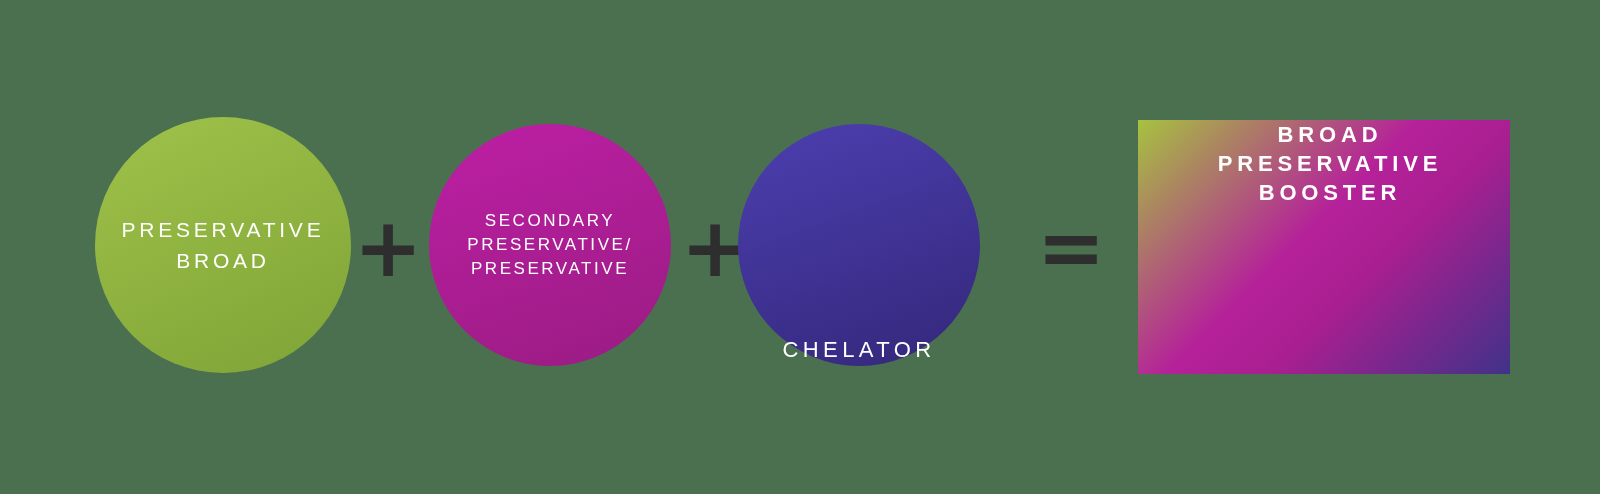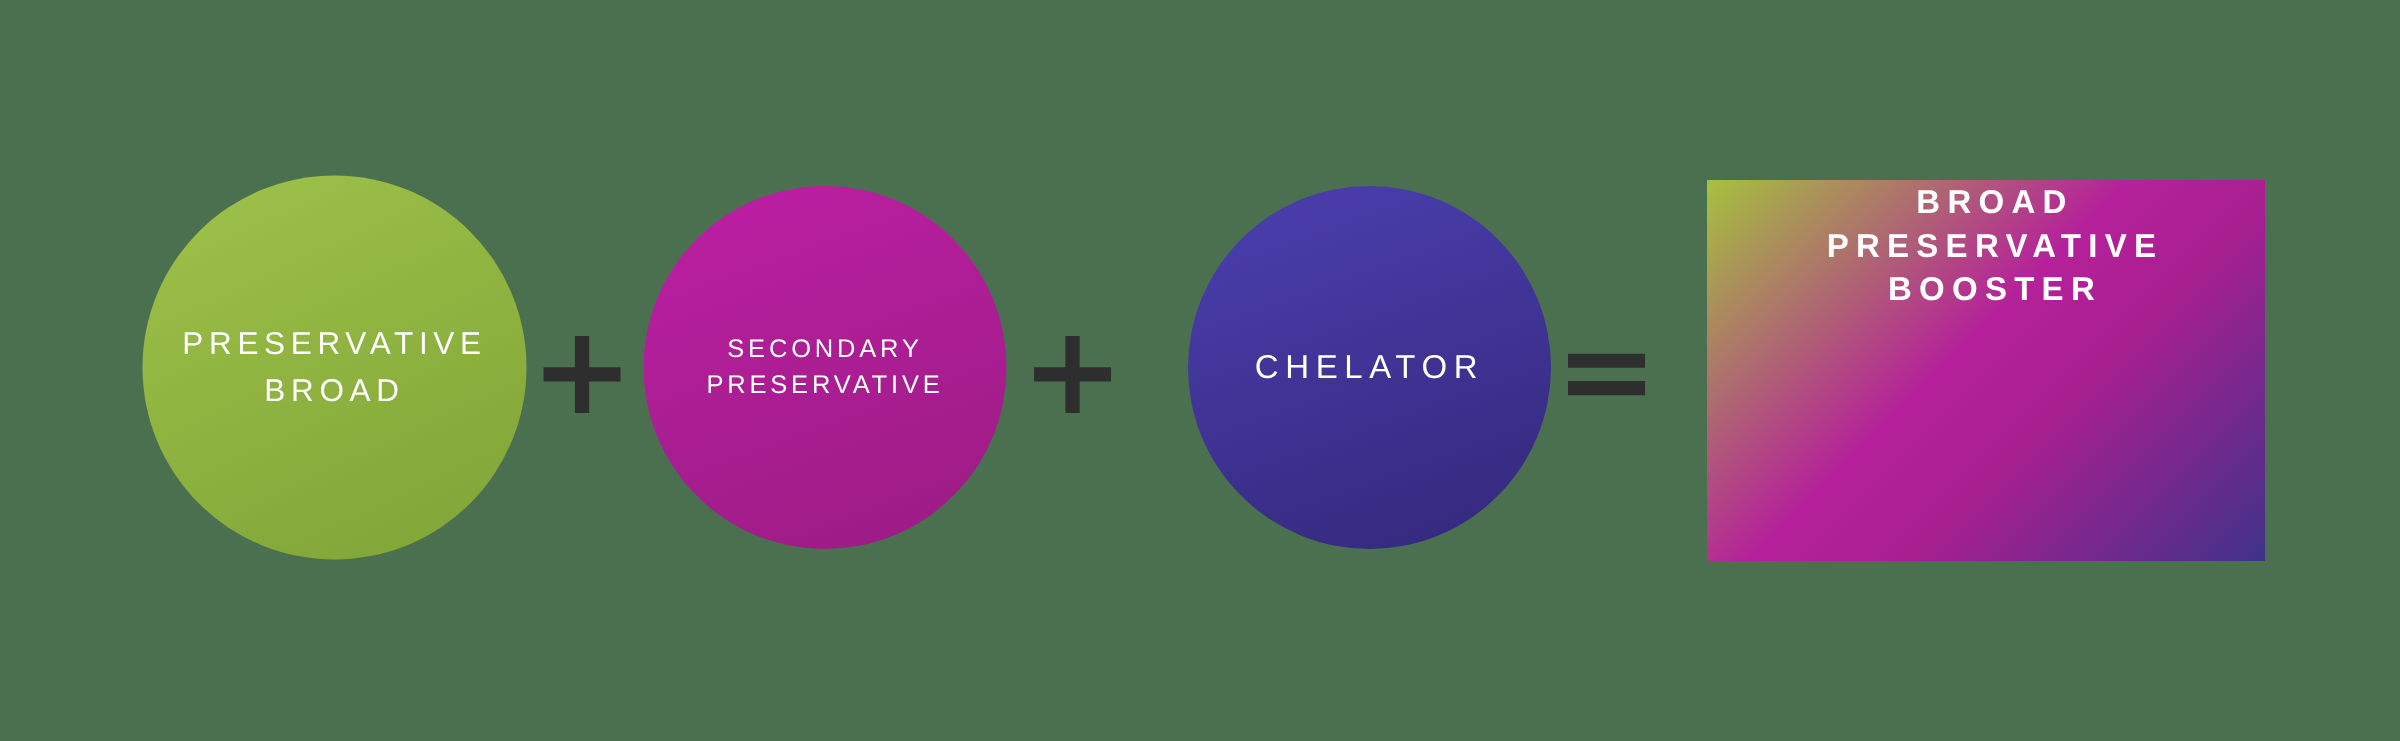--- a/index.html
+++ b/index.html
@@ -57,30 +57,31 @@
     height: 242px;
     background: linear-gradient(160deg,
       var(--circle2-0, #bd1fa4) 0%,
       var(--circle2-1, #9a1c83) 100%);
     font-size: 17px;
     letter-spacing: 0.15em;
     line-height: 1.4;
   }
   
   .circle-3 {
-    left: 792px;
+    left: 738px;
     top: 124px;
     width: 242px;
     height: 242px;
     background: linear-gradient(160deg,
       var(--circle3-0, #4c3fb0) 0%,
       var(--circle3-1, #33277a) 100%);
     font-size: 22px;
     letter-spacing: 0.2em;
     line-height: 1.4;
+    align-items: flex-end;
   }
   
   .operator {
     position: absolute;
     width: 90px;
     height: 90px;
     display: flex;
     align-items: center;
     justify-content: center;
     color: var(--operator, #2e2e2e);
@@ -128,20 +129,21 @@
     </span>
   </div>
 
   <div class="operator operator-plus-1">
     <span>+</span>
   </div>
 
   <div class="circle circle-2">
     <span class="label">
       <span class="line">SECONDARY</span>
+      <span class="line">PRESERVATIVE/</span>
       <span class="line">PRESERVATIVE</span>
     </span>
   </div>
 
   <div class="operator operator-plus-2">
     <span>+</span>
   </div>
 
   <div class="circle circle-3">
     <span class="label">

